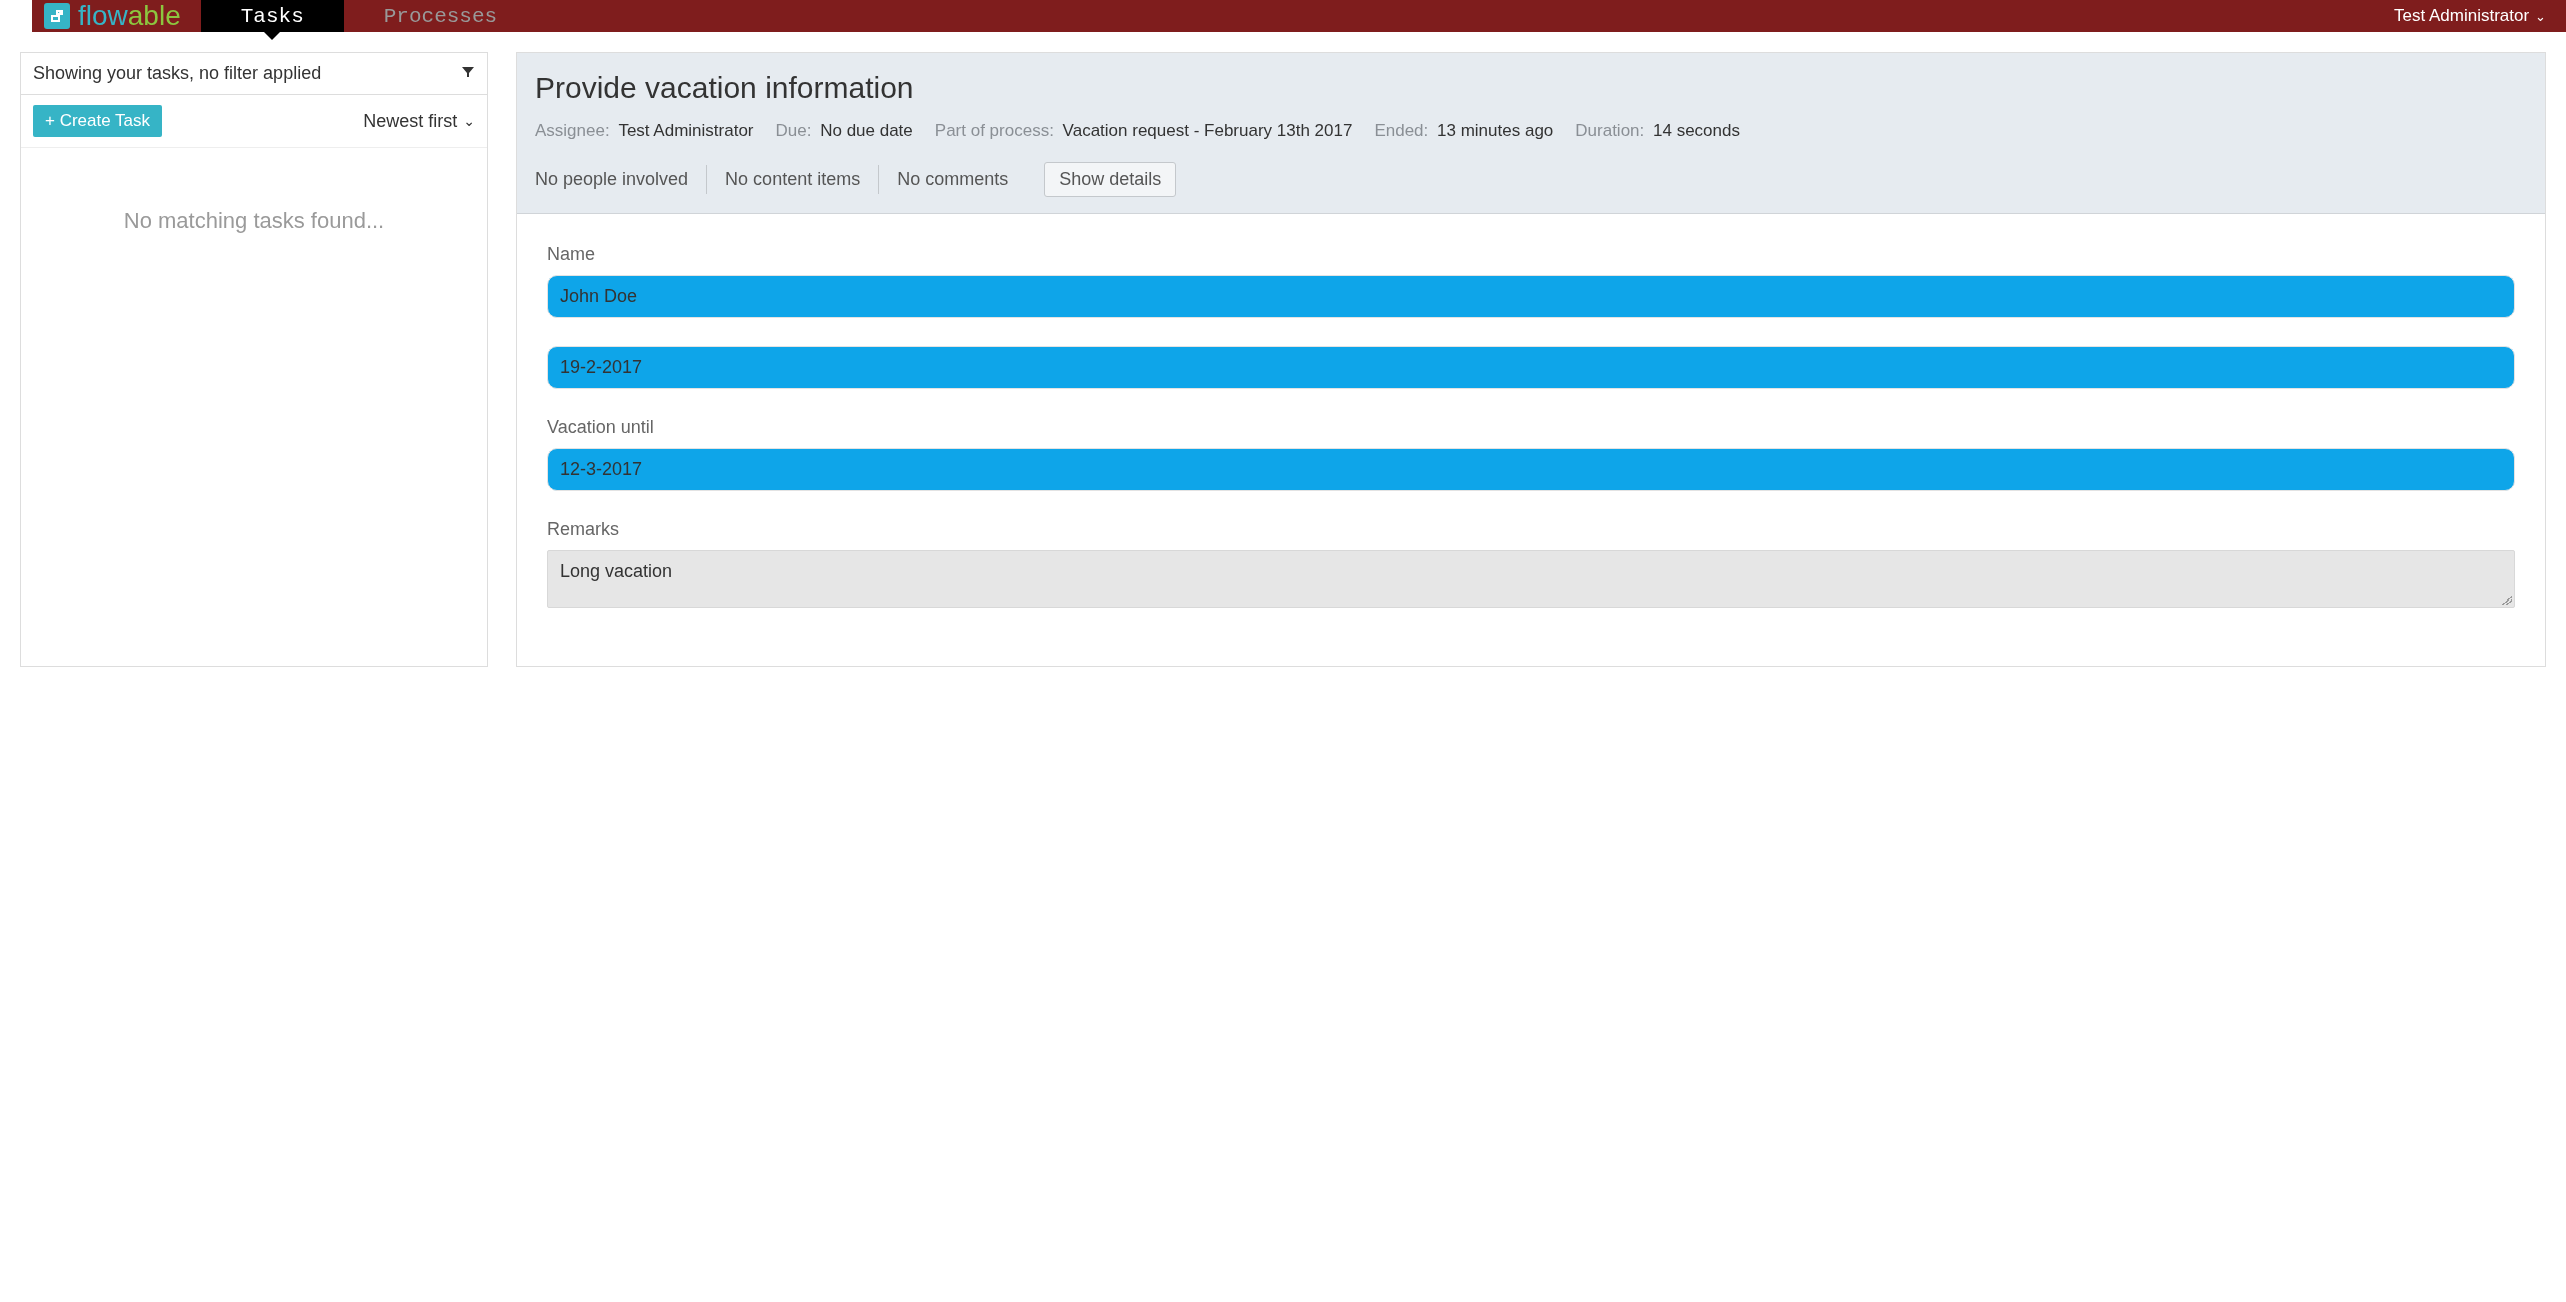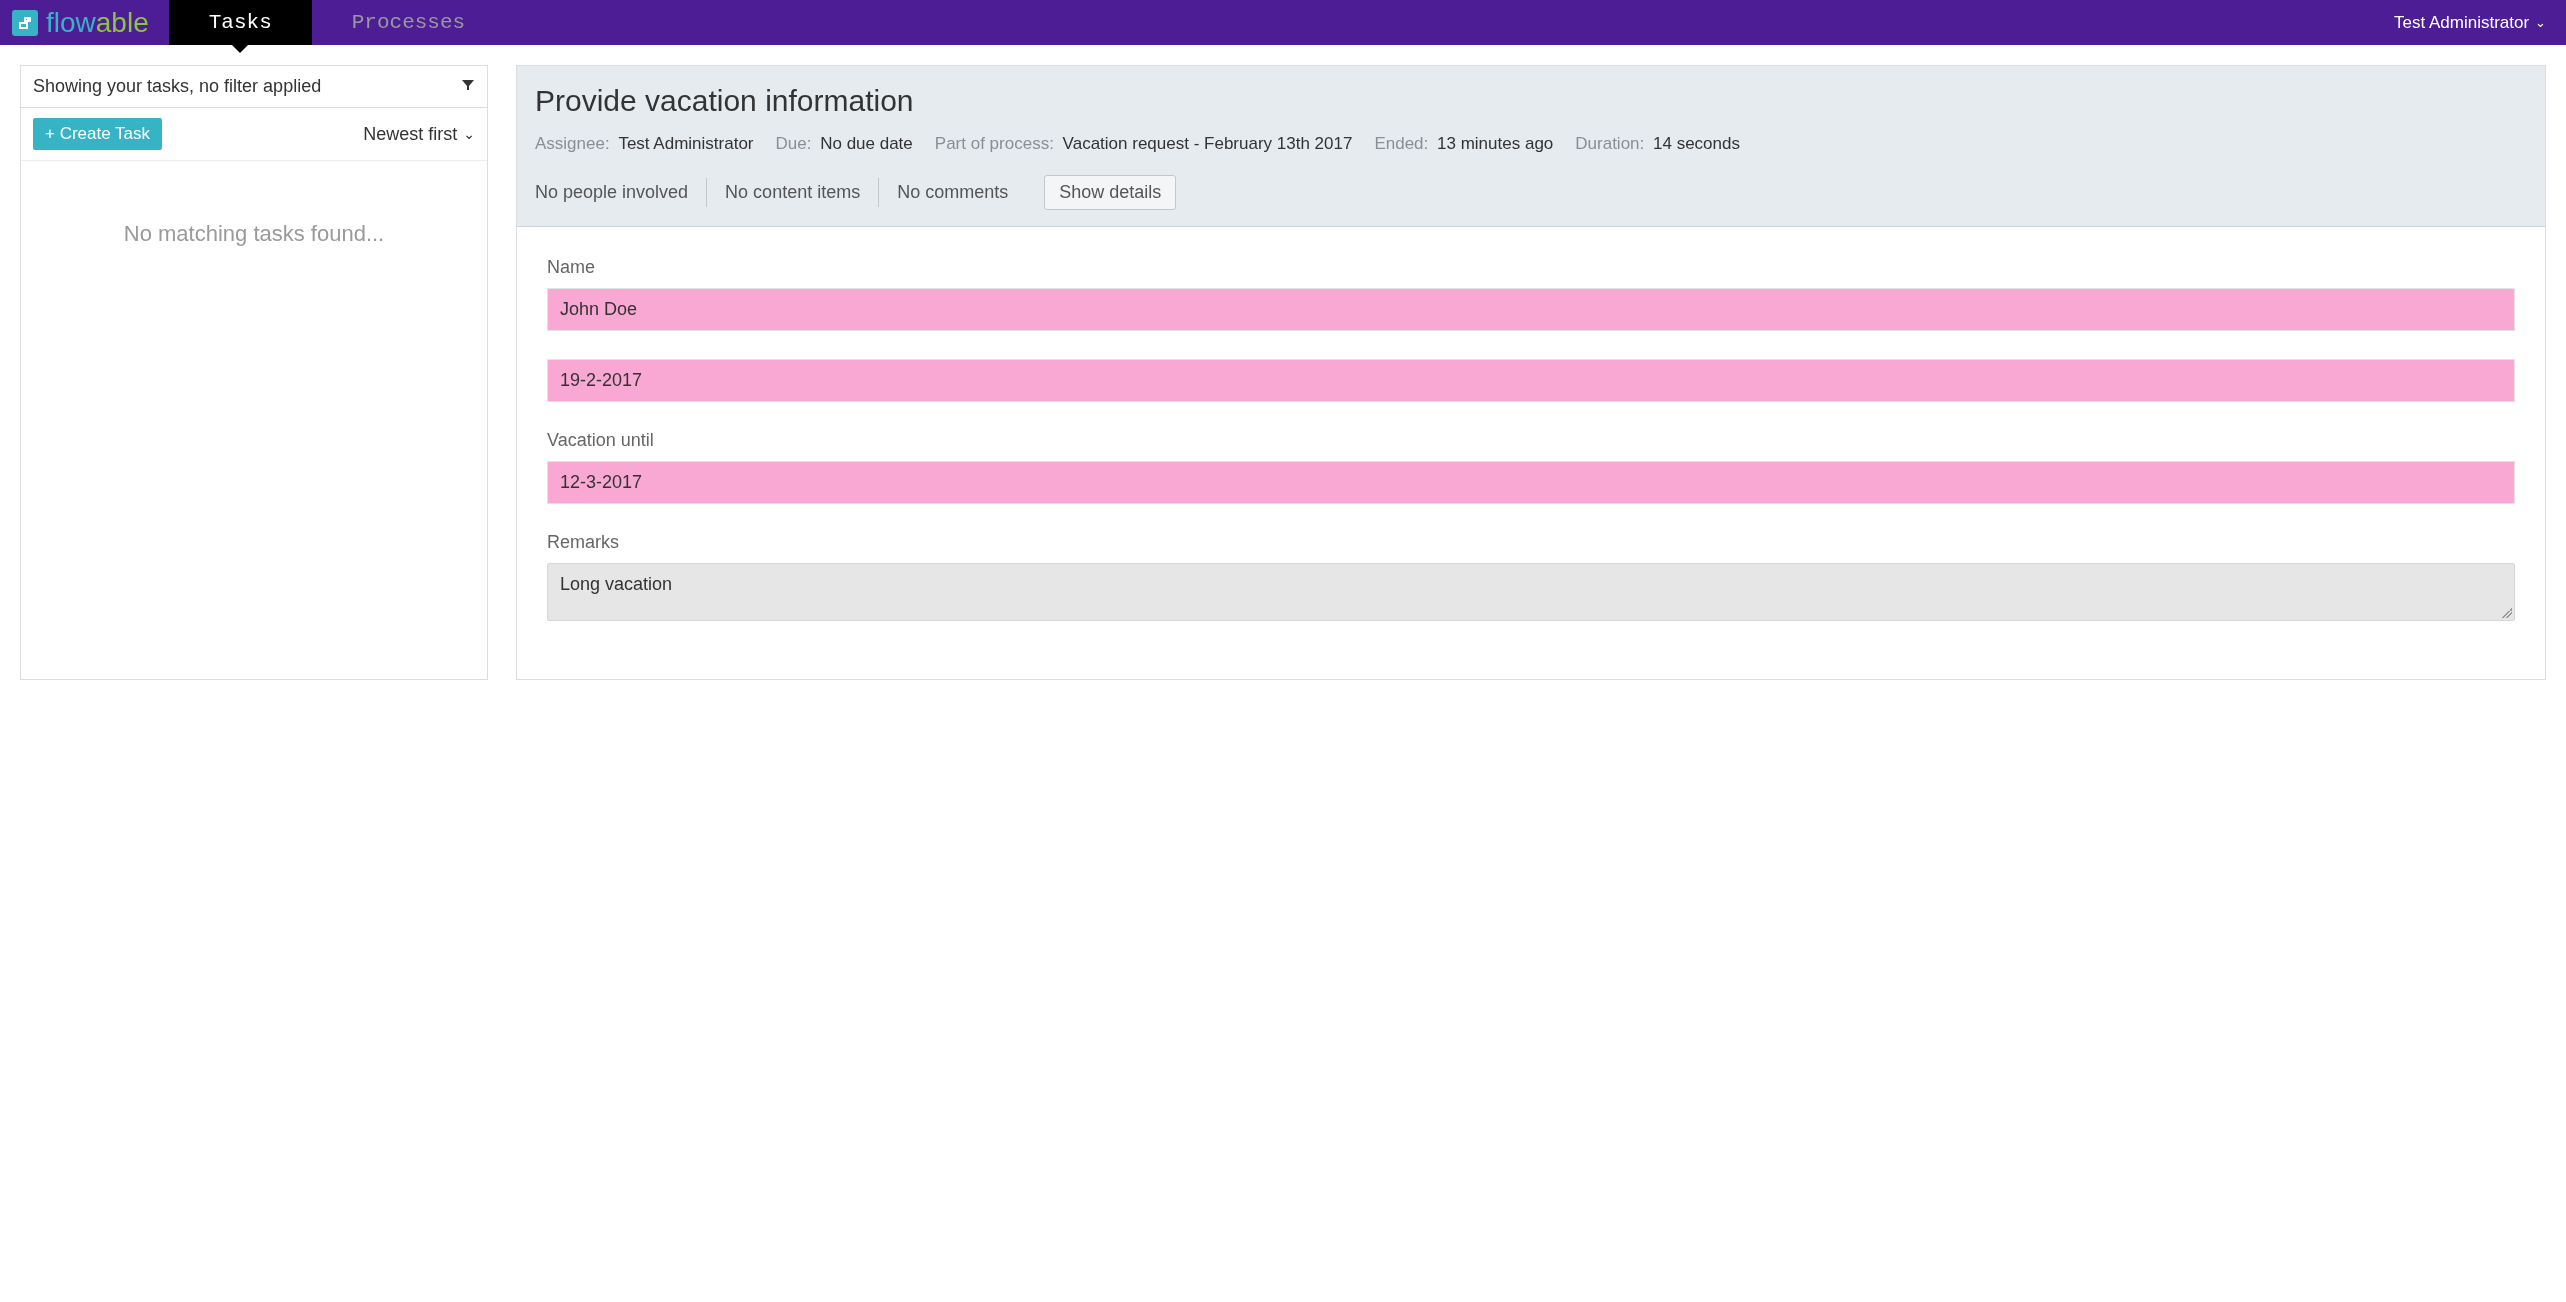--- a/index.html
+++ b/index.html
@@ -6,25 +6,26 @@
       margin: 0;
       padding: 0;
       box-sizing: border-box;
     }
     body {
       font-family: -apple-system, BlinkMacSystemFont, "Segoe UI", Helvetica, Arial, sans-serif;
       background: #fff;
       color: #333;
     }
     .navbar {
-      background: #4c1d95;
-      height: 45px;
+      background: #7f1d1d;
+      height: 32px;
       display: flex;
       align-items: stretch;
       position: relative;
+      margin-left: 32px;
     }
     .logo {
       display: flex;
       align-items: center;
       padding: 0 20px 0 12px;
       font-size: 28px;
       font-weight: 500;
     }
     .logo-icon {
       width: 26px;
@@ -196,26 +197,26 @@
     .form-group {
       margin-bottom: 28px;
     }
     .form-label {
       display: block;
       font-size: 18px;
       color: #666;
       margin-bottom: 10px;
     }
     .form-value {
-      background: #f9a8d4;
+      background: #0ea5e9;
       border: 1px solid #e3e3e3;
       padding: 10px 12px;
       font-size: 18px;
       color: #333;
-      border-radius: 0;
+      border-radius: 10px;
     }
     .form-textarea {
       background: #e6e6e6;
       border: 1px solid #d8d8d8;
       padding: 10px 12px;
       font-size: 18px;
       color: #333;
       border-radius: 2px;
       resize: both;
       min-height: 58px;

